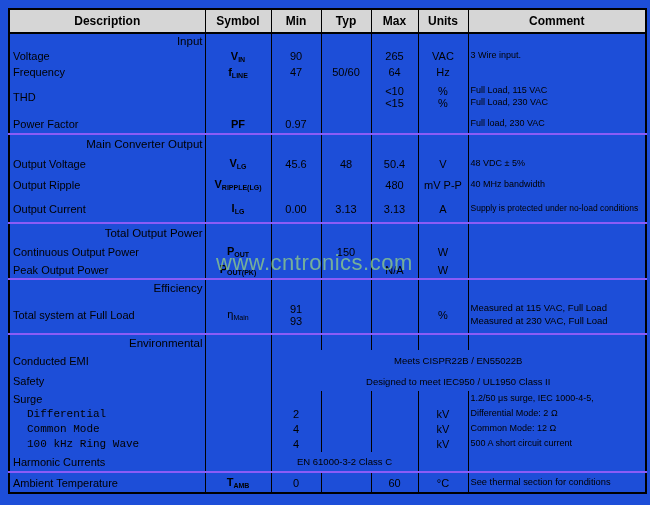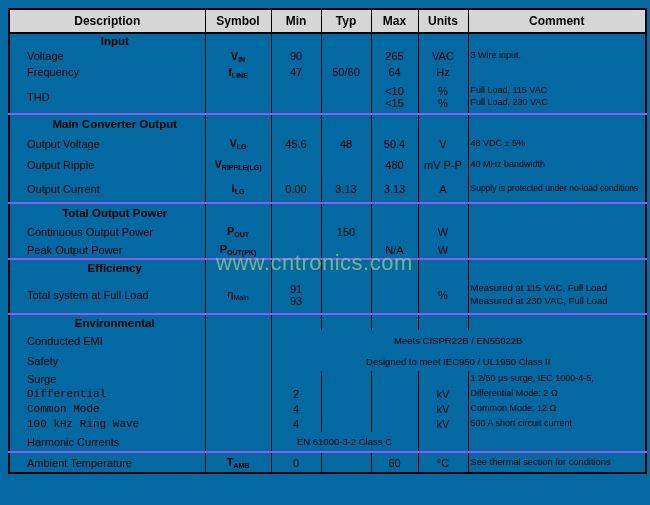--- a/index.html
+++ b/index.html
@@ -1,19 +1,19 @@
 <!DOCTYPE html>
 <html><head>
 <meta charset="utf-8">
 <style>
   html,body{margin:0;padding:0;background:#ffffff;}
   .page{
     position:relative;
     width:650px;height:505px;
-    background:#0369a1;
+    background:#1d4ed8;
     font-family:"Liberation Sans","DejaVu Sans",sans-serif;
     color:#000;
     overflow:hidden;
   }
   table.spec{
     position:absolute;left:8px;top:8px;
     width:637px;
     border-collapse:collapse;
     table-layout:fixed;
     border:2px solid #000;
@@ -34,22 +34,22 @@
   th:first-child,td:first-child{border-left:none;}
   th{
     background:#d6d6d6;
     font-size:12px;
     font-weight:bold;
     height:22px;
     text-align:center;
     border-bottom:2px solid #000;
   }
   tr.sec td{border-top:2px solid #8b5cf6;}
-  .title{font-weight:bold;font-size:11.5px;text-align:center;padding-left:17px;}
-  .desc{text-align:left;font-size:11px;padding-left:17px;}
+  .title{font-weight:normal;font-size:11.5px;text-align:right;padding-left:17px;}
+  .desc{text-align:left;font-size:11px;padding-left:3px;}
   .ind{padding-left:17px;font-family:Liberation Mono, monospace;}
   .c{text-align:center;font-size:11px;}
   .sym{text-align:center;font-size:11px;font-weight:bold;}
   .sym.light{font-weight:normal;}
   sub{font-size:7px;vertical-align:-2px;letter-spacing:0;}
   .cm{font-size:9px;line-height:1.3;}
   .cm.tiny{font-size:8.5px;line-height:1.15;margin-top:19px;}
   .span-c{text-align:center;font-size:9.5px;}
   
   .h15{height:15px}.h16{height:16px}.h17{height:17px}.h18{height:18px}
@@ -129,20 +129,29 @@
       </td>
       <td class="c">
         <div>%</div>
         <div>%</div>
       </td>
       <td class="cm">
         <div>Full Load, 115 VAC</div>
         <div>Full Load, 230 VAC</div>
       </td>
     </tr>
+    <tr class="h20">
+      <td class="desc">Power Factor</td>
+      <td class="sym">PF</td>
+      <td class="c">0.97</td>
+      <td></td>
+          <td></td>
+          <td></td>
+      <td class="cm">Full load, 230 VAC</td>
+    </tr>
 
     <tr class="sec h19">
       <td class="title">Main Converter Output</td>
       <td></td>
           <td></td>
           <td></td>
       <td></td>
           <td></td>
           <td></td>
     </tr>

